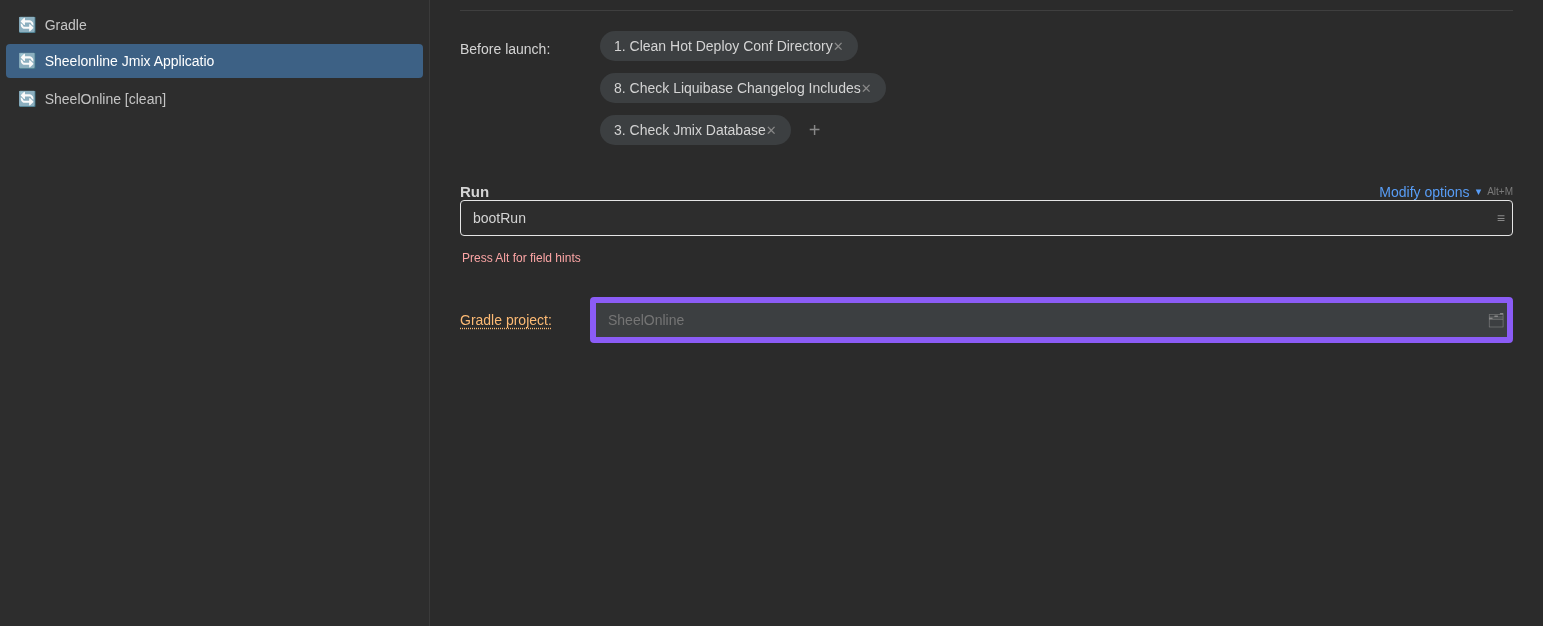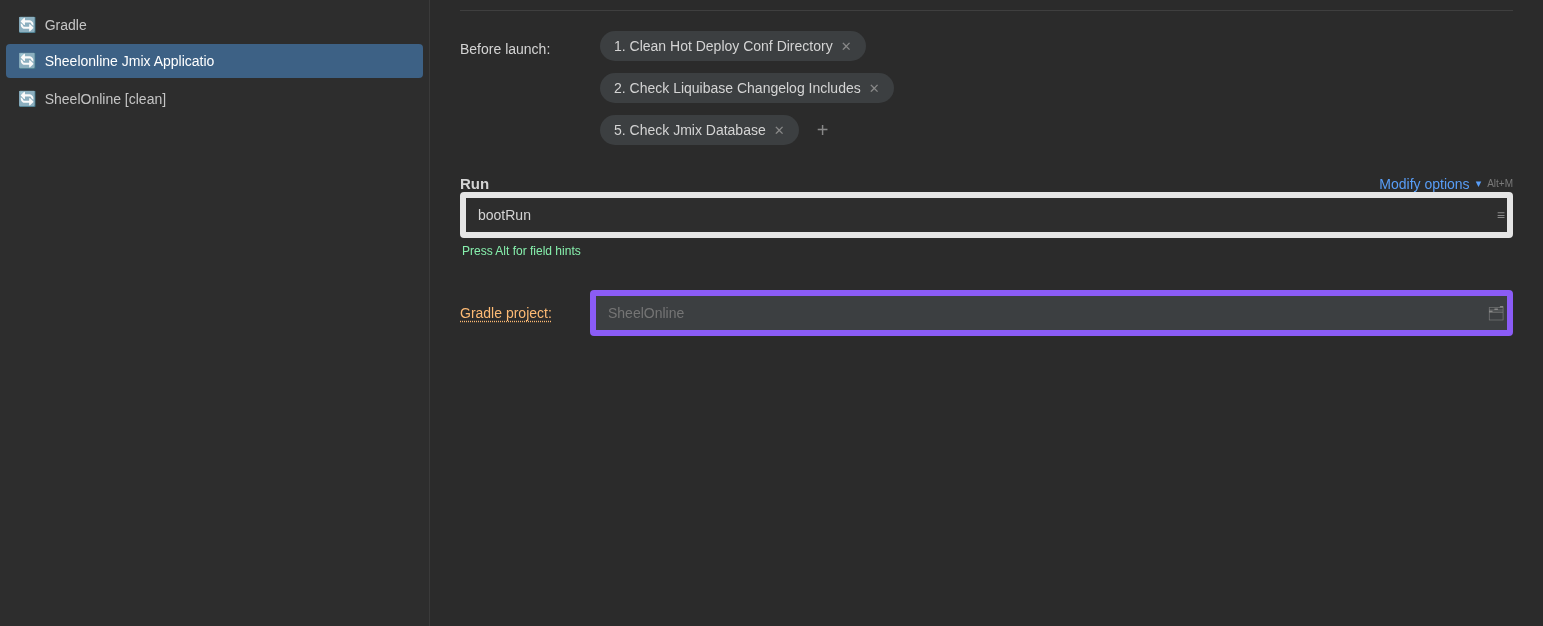--- a/index.html
+++ b/index.html
@@ -81,21 +81,21 @@
       width: 100%;
       height: 1px;
       background-color: #3f3f3f;
       margin-bottom: 20px;
     }
 
     
     .before-launch-section {
       display: flex;
       align-items: flex-start;
-      margin-bottom: 30px;
+      margin-bottom: 38px;
     }
 
     .before-launch-label {
       font-size: 14px;
       color: #d4d4d4;
       padding-top: 10px;
       margin-right: 20px;
       white-space: nowrap;
       min-width: 120px;
     }
@@ -113,21 +113,20 @@
     }
 
     .launch-tag {
       display: flex;
       align-items: center;
       background-color: #3c3f41;
       border-radius: 16px;
       padding: 7px 14px;
       font-size: 14px;
       color: #d4d4d4;
-      gap: 8px;
     }
 
     .launch-tag .close-btn {
       cursor: pointer;
       font-size: 13px;
       color: #888;
       line-height: 1;
     }
 
     .add-btn {
@@ -184,42 +183,42 @@
 
     
     .run-input-container {
       position: relative;
       width: 100%;
     }
 
     .run-input {
       width: 100%;
       background-color: #2d2d2d;
-      border: 6px solid #e5e5e5;
+      border: 1px solid #e5e5e5;
       border-radius: 4px;
       padding: 9px 40px 9px 12px;
       font-size: 14px;
       color: #d4d4d4;
       outline: none;
     }
 
     .input-icon-btn {
       position: absolute;
       right: 8px;
       top: 50%;
       transform: translateY(-50%);
       cursor: pointer;
       color: #888;
       font-size: 14px;
     }
 
     .field-hint {
       font-size: 12px;
-      color: #86efac;
-      margin-top: 6px;
+      color: #fca5a5;
+      margin-top: 15px;
       padding-left: 2px;
     }
 
     
     .gradle-project-section {
       display: flex;
       align-items: center;
       margin-top: 16px;
     }
 
@@ -288,28 +287,28 @@
 
       <div class="launch-item-row">
         <div class="launch-tag">
           <span>1. Clean Hot Deploy Conf Directory</span>
           <span class="close-btn">✕</span>
         </div>
       </div>
 
       <div class="launch-item-row">
         <div class="launch-tag">
-          <span>2. Check Liquibase Changelog Includes</span>
+          <span>8. Check Liquibase Changelog Includes</span>
           <span class="close-btn">✕</span>
         </div>
       </div>
 
       <div class="launch-item-row">
         <div class="launch-tag">
-          <span>5. Check Jmix Database</span>
+          <span>3. Check Jmix Database</span>
           <span class="close-btn">✕</span>
         </div>
         <div class="add-btn">+</div>
       </div>
     </div>
   </div>
 
   <div class="run-section">
     <div class="run-section-header">
       <span class="run-section-title">Run</span>

